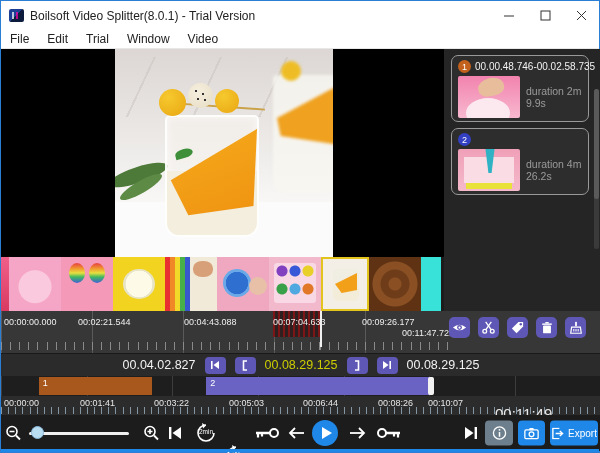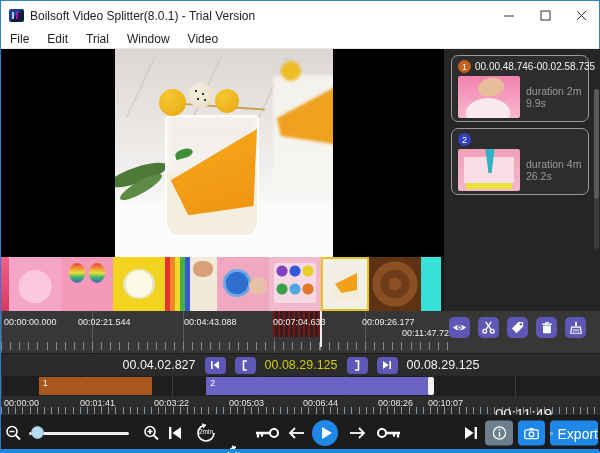--- a/index.html
+++ b/index.html
@@ -136,21 +136,21 @@
   .tr { position:absolute; top:50%; transform:translateY(-50%); display:flex; align-items:center; justify-content:center; color:#fff; }
   .slider-track { position:absolute; left:28px; top:17px; width:100px; height:3px; background:#f0f0f0; border-radius:2px; }
   .slider-handle { position:absolute; left:30px; top:11px; width:13px; height:13px; border-radius:50%; background:#b8dcf0; border:1px solid #8ab8d8; }
   .circle-skip { position:relative; width:22px; height:22px; }
   .circle-skip .num { position:absolute; left:0; top:6px; width:100%; text-align:center; font-size:6.5px; color:#fff; }
   .play-btn { width:26px; height:26px; border-radius:50%; background:#1f87e8; display:flex; align-items:center; justify-content:center; }
   .sq-btn { border-radius:4px; display:flex; align-items:center; justify-content:center; }
   .info-btn { left:484px; width:28px; height:25px; background:#6d7f8c; }
   .cam-btn { left:517px; width:27px; height:25px; background:#1f87e8; }
   .export-btn { left:549px; width:48px; height:25px; background:#1f87e8; gap:4px; }
-  .export-label { font-size:14px; color:#fff; }
+  .export-label { font-size:10px; color:#fff; }
   .bottom-edge { position:absolute; left:0; bottom:0; width:100%; height:3px; background:#1f87e8; }
 </style>
 </head>
 <body>
 
 <div id="app">
 
   <div class="titlebar">
     <span class="app-icon"></span>
     <span class="title-text">Boilsoft Video Splitter(8.0.1) - Trial Version</span>

